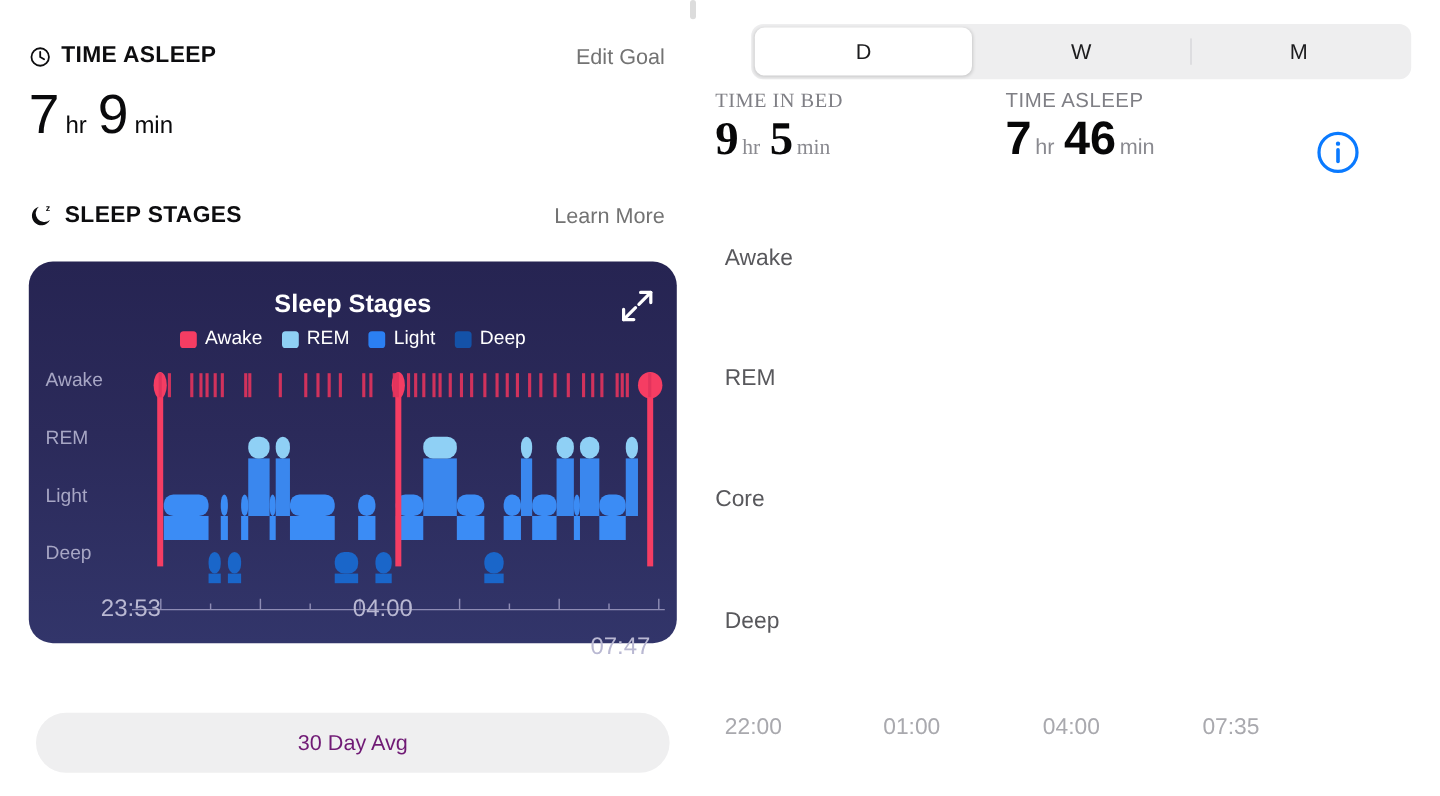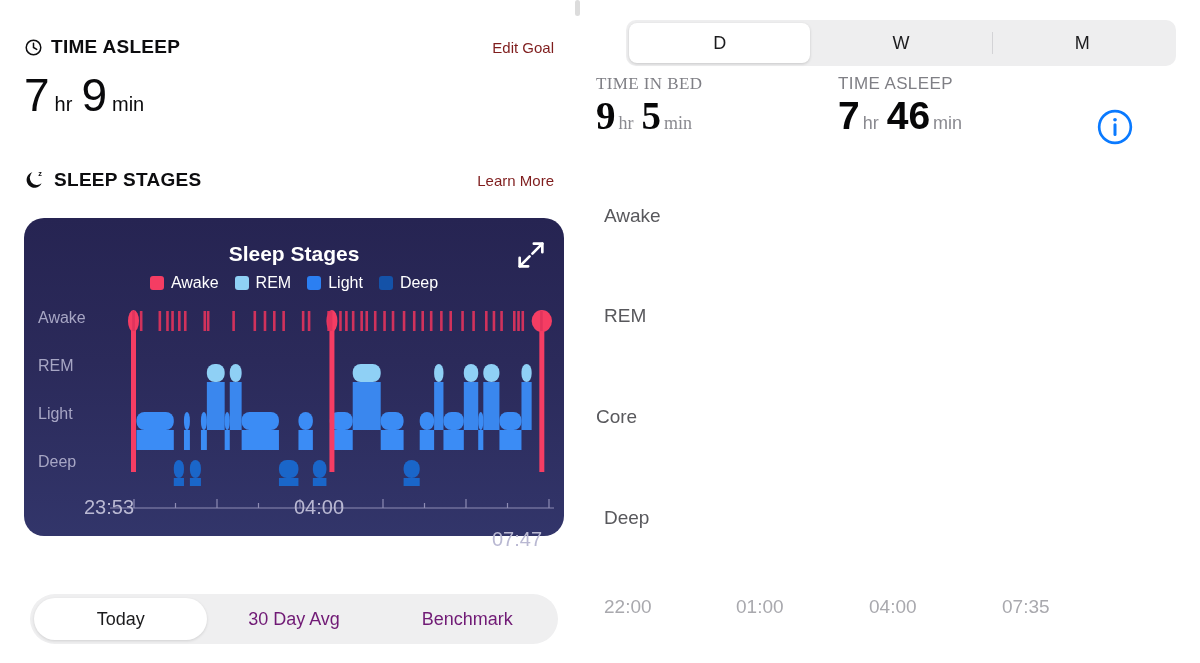--- a/index.html
+++ b/index.html
@@ -28,21 +28,21 @@
   .sec-head {
     position: absolute;
     display: flex; align-items: center;
     width: 530px; left: 24px;
   }
   .sec-head .title-wrap { display:flex; align-items:center; gap:8px; }
   .sec-title {
     font-size: 19px; font-weight: 700; letter-spacing: .3px; color: #0d0d0f;
   }
   .sec-action {
-    margin-left: auto; font-size: 15px; color: #7f1d1d; font-weight: 400;
+    margin-left: auto; font-size: 18px; color: #737373; font-weight: 400;
   }
   #time-asleep-head { top: 36px; }
   #sleep-stages-head { top: 169px; }
 
   .big-metric {
     position: absolute; left: 24px; top: 72px;
     display: flex; align-items: baseline;
   }
   .big-metric .num { font-size: 46px; font-weight: 300; color: #0a0a0c; line-height: 1; }
   .big-metric .unit { font-size: 20px; font-weight: 400; color: #0a0a0c; margin: 0 9px 0 5px; }
@@ -331,23 +331,21 @@
           <line x1="483.5" y1="285" x2="483.5" y2="290" stroke="#8e8cb4" stroke-width="1.2"></line>
           <line x1="525" y1="281" x2="525" y2="290" stroke="#8e8cb4" stroke-width="1.2"></line>
         </svg>
     </div>
 
     <span class="xaxis-lab" style="left:84px;">23:53</span>
     <span class="xaxis-lab" style="left:294px;">04:00</span>
     <span class="xaxis-lab" style="left:492px;margin-top:32px;">07:47</span>
 
     <div class="seg-bottom">
-      <div class="seg active">Today</div>
       <div class="seg">30 Day Avg</div>
-      <div class="seg">Benchmark</div>
     </div>
   </div>
 
   <div class="right-panel">
 
     <div class="seg-top">
       <div class="seg active">D</div>
       <div class="seg">W</div>
       <div class="seg divider">M</div>
     </div>

